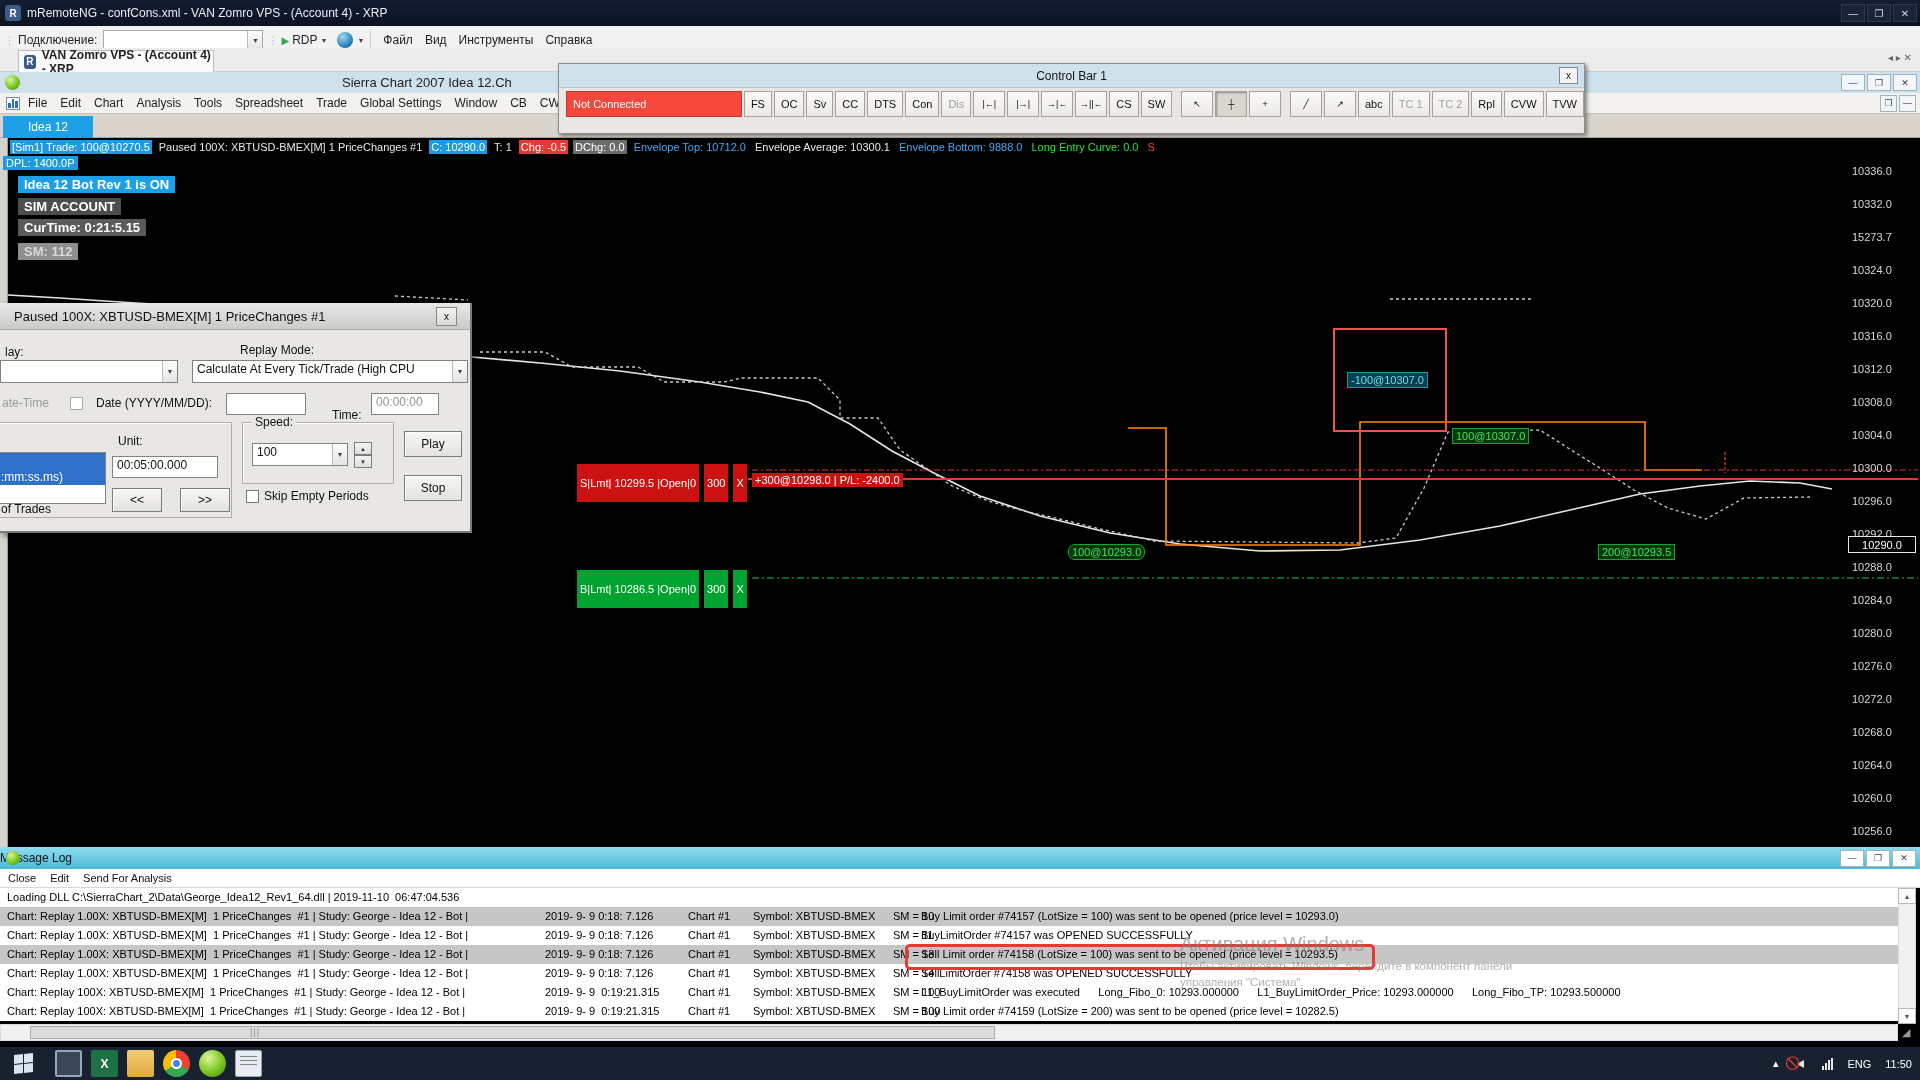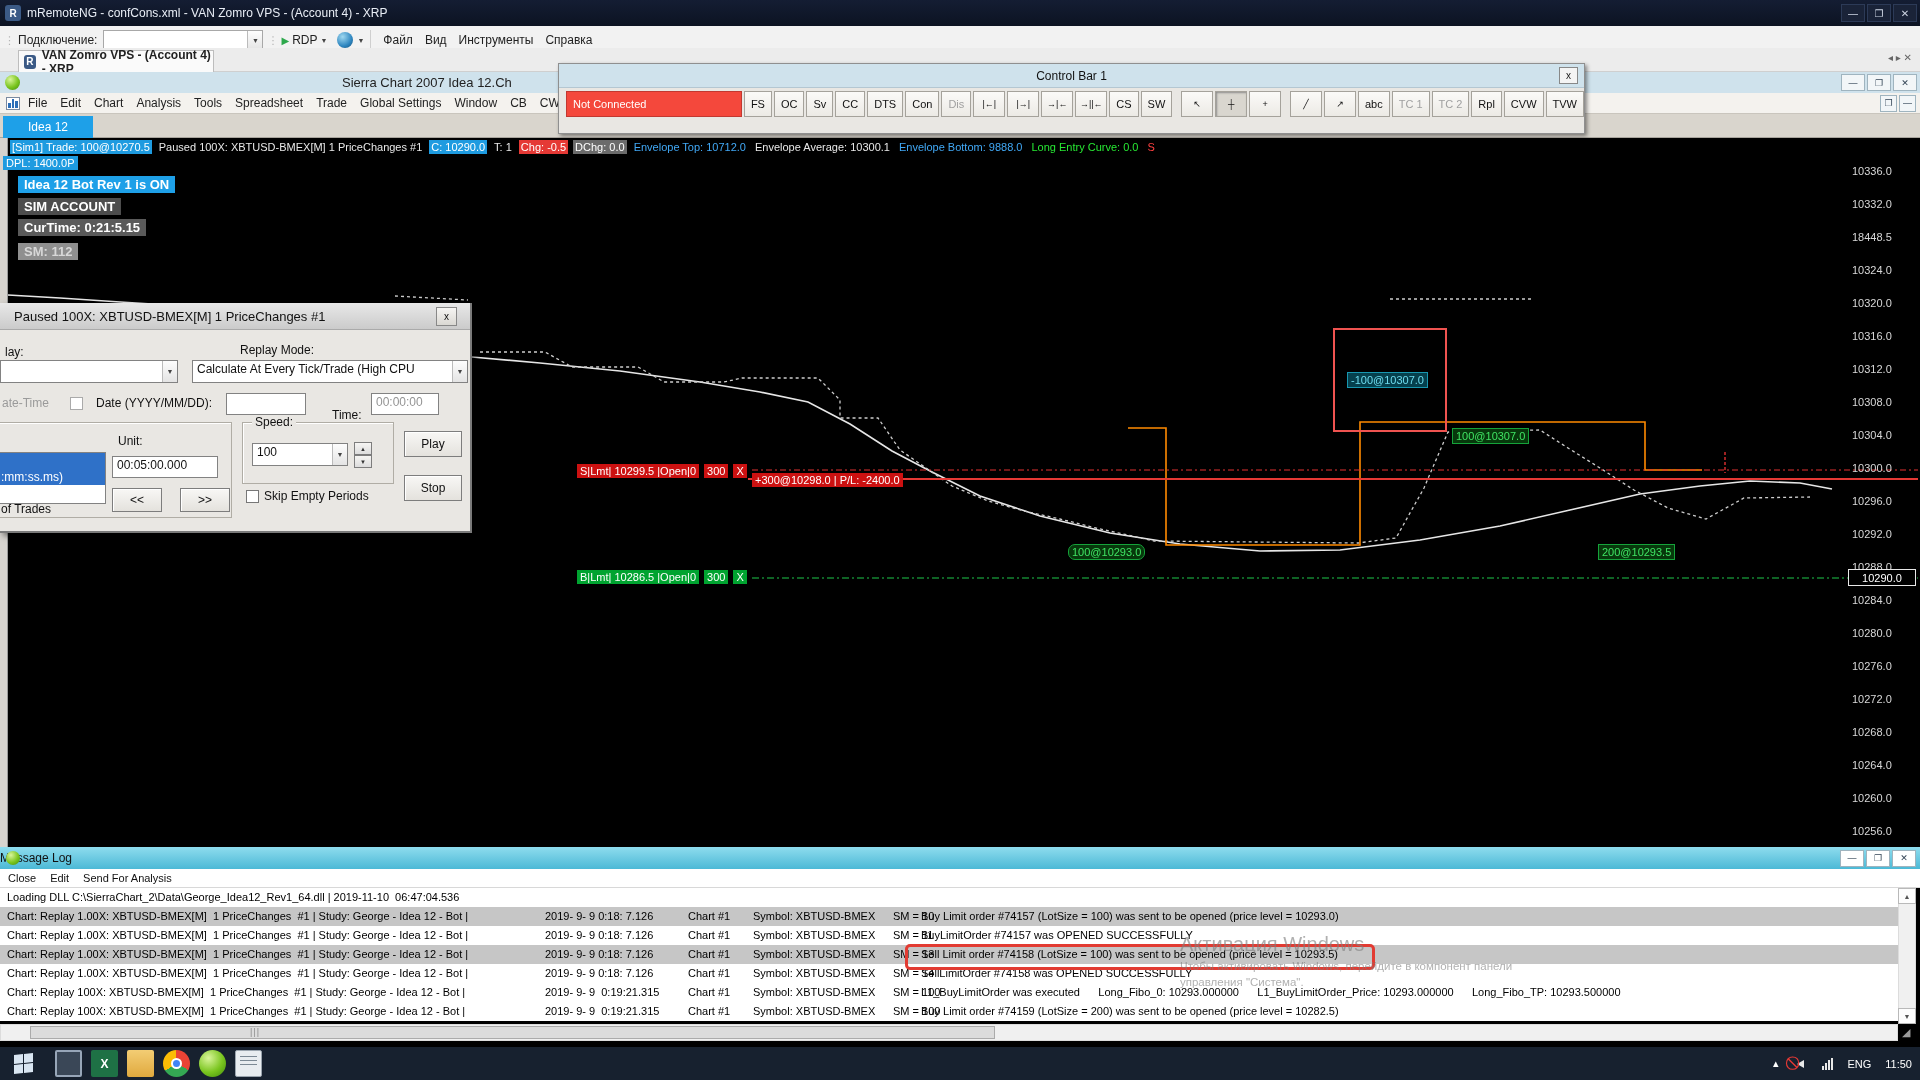--- a/index.html
+++ b/index.html
@@ -53,27 +53,27 @@
 .cbbtn.alert{width:182px;background:#f4483c;color:#fff;border-color:#c23830;justify-content:flex-start;padding-left:6px}
 .cbsep{width:5px}
 
 #chart{left:0;top:138px;width:1920px;height:709px;background:#000}
 #chart-left-edge{left:0;top:138px;width:8px;height:709px;background:#d6d3ce;border-right:1px solid #9a9a9a}
 #topline{left:10px;top:140px;display:flex;gap:5px;white-space:nowrap;font-size:11px}
 #topline span{padding:0 2px;line-height:14px}
 #dpl{left:3px;top:156px;font-size:11px;padding:0 3px;line-height:14px}
 .ovl{position:absolute;left:18px;font-size:13px;font-weight:bold;padding:1px 6px;white-space:nowrap}
 .ordrow{position:absolute;display:flex;gap:5px;font-size:11px}
-.ordrow span{padding:0 3px;line-height:14px;color:#fff}
+.ordrow span{padding:12px 3px;line-height:14px;color:#fff}
 .fill-lbl{position:absolute;font-size:11px;padding:0 3px;line-height:14px;
   background:#07380c;border:1px solid #15a33a;color:#3fe463;white-space:nowrap}
 #short-lbl{background:#05404d;border:1px solid #1897b0;color:#6fdcef}
 #redbox{left:1333px;top:328px;width:114px;height:104px;border:2px solid #ef5350}
 #pscale .tick{position:absolute;left:1852px;width:62px;text-align:left;color:#d8d8d8;font-size:11px}
-#pcur{left:1848px;top:569px;width:68px;height:17px;border:1px solid #e8e8e8;color:#fff;font-size:11px;
+#pcur{left:1848px;top:536px;width:68px;height:17px;border:1px solid #e8e8e8;color:#fff;font-size:11px;
   display:flex;align-items:center;justify-content:center;background:#000}
 
 #rdlg{left:0;top:303px;width:472px;height:230px;background:#e9e7e3;border-right:2px solid #7a7a7a;
   border-bottom:2px solid #7a7a7a;box-shadow:3px 3px 6px rgba(0,0,0,.5);font-size:12px;color:#111}
 #rdlg-title{position:absolute;left:0;top:0;width:100%;height:27px;background:linear-gradient(#e3e3e3,#cicdcd);
   background:linear-gradient(#e8e8e8,#cbcbcb);border-bottom:1px solid #aaa;display:flex;align-items:center;font-size:13px}
 #rdlg-x{position:absolute;right:13px;top:4px;width:21px;height:19px;background:linear-gradient(#f6f5f3,#dad8d3);
   border:1px solid #888;display:flex;align-items:center;justify-content:center;font-size:10px}
 .win-input{position:absolute;background:#fff;border:1px solid #828282;font-size:12px;padding:1px 4px;color:#111}
 .win-input.dis{color:#949494}
@@ -263,21 +263,21 @@
       <div class="fill-lbl" style="left: 1068px; top: 544px; border-radius: 7px;">100@10293.0</div>
       <div class="fill-lbl" style="left: 1598px; top: 544px;">200@10293.5</div>
       <div class="fill-lbl" style="left: 1452px; top: 428px;">100@10307.0</div>
     </div>
   <div class="fill-lbl" id="short-lbl" style="left:1347px;top:372px">-100@10307.0</div>
   <div class="abs" id="redbox"></div>
 
   <div id="pscale">
       <div class="tick" style="top: 165px;">10336.0</div>
       <div class="tick" style="top: 198px;">10332.0</div>
-      <div class="tick" style="top: 231px;">18448.5</div>
+      <div class="tick" style="top: 231px;">15273.7</div>
       <div class="tick" style="top: 264px;">10324.0</div>
       <div class="tick" style="top: 297px;">10320.0</div>
       <div class="tick" style="top: 330px;">10316.0</div>
       <div class="tick" style="top: 363px;">10312.0</div>
       <div class="tick" style="top: 396px;">10308.0</div>
       <div class="tick" style="top: 429px;">10304.0</div>
       <div class="tick" style="top: 462px;">10300.0</div>
       <div class="tick" style="top: 495px;">10296.0</div>
       <div class="tick" style="top: 528px;">10292.0</div>
       <div class="tick" style="top: 561px;">10288.0</div>

